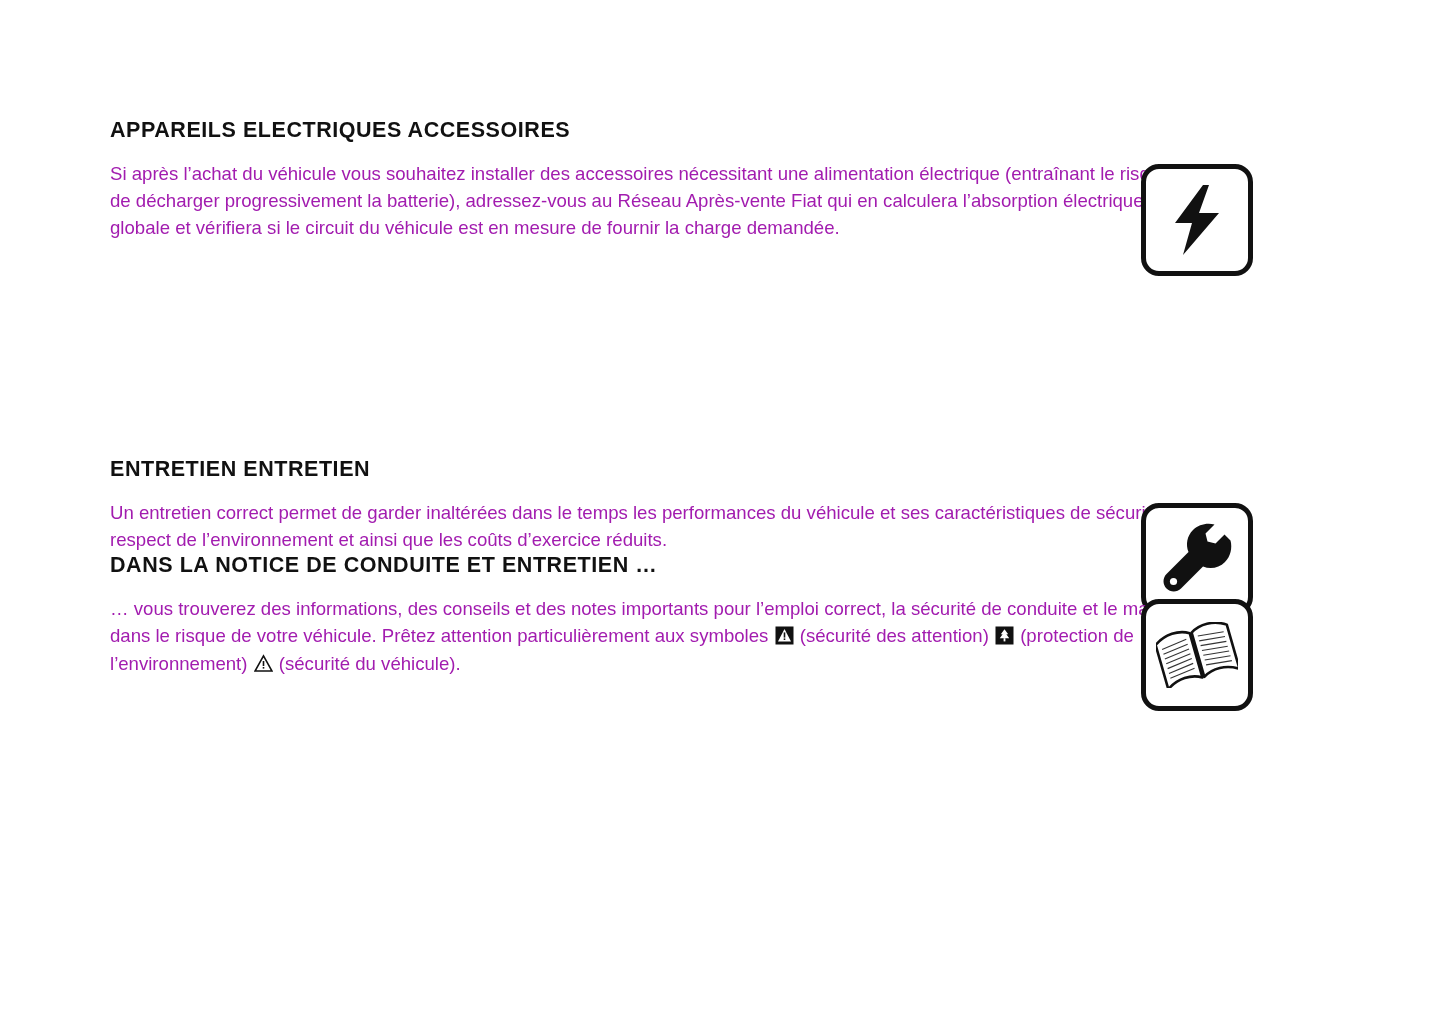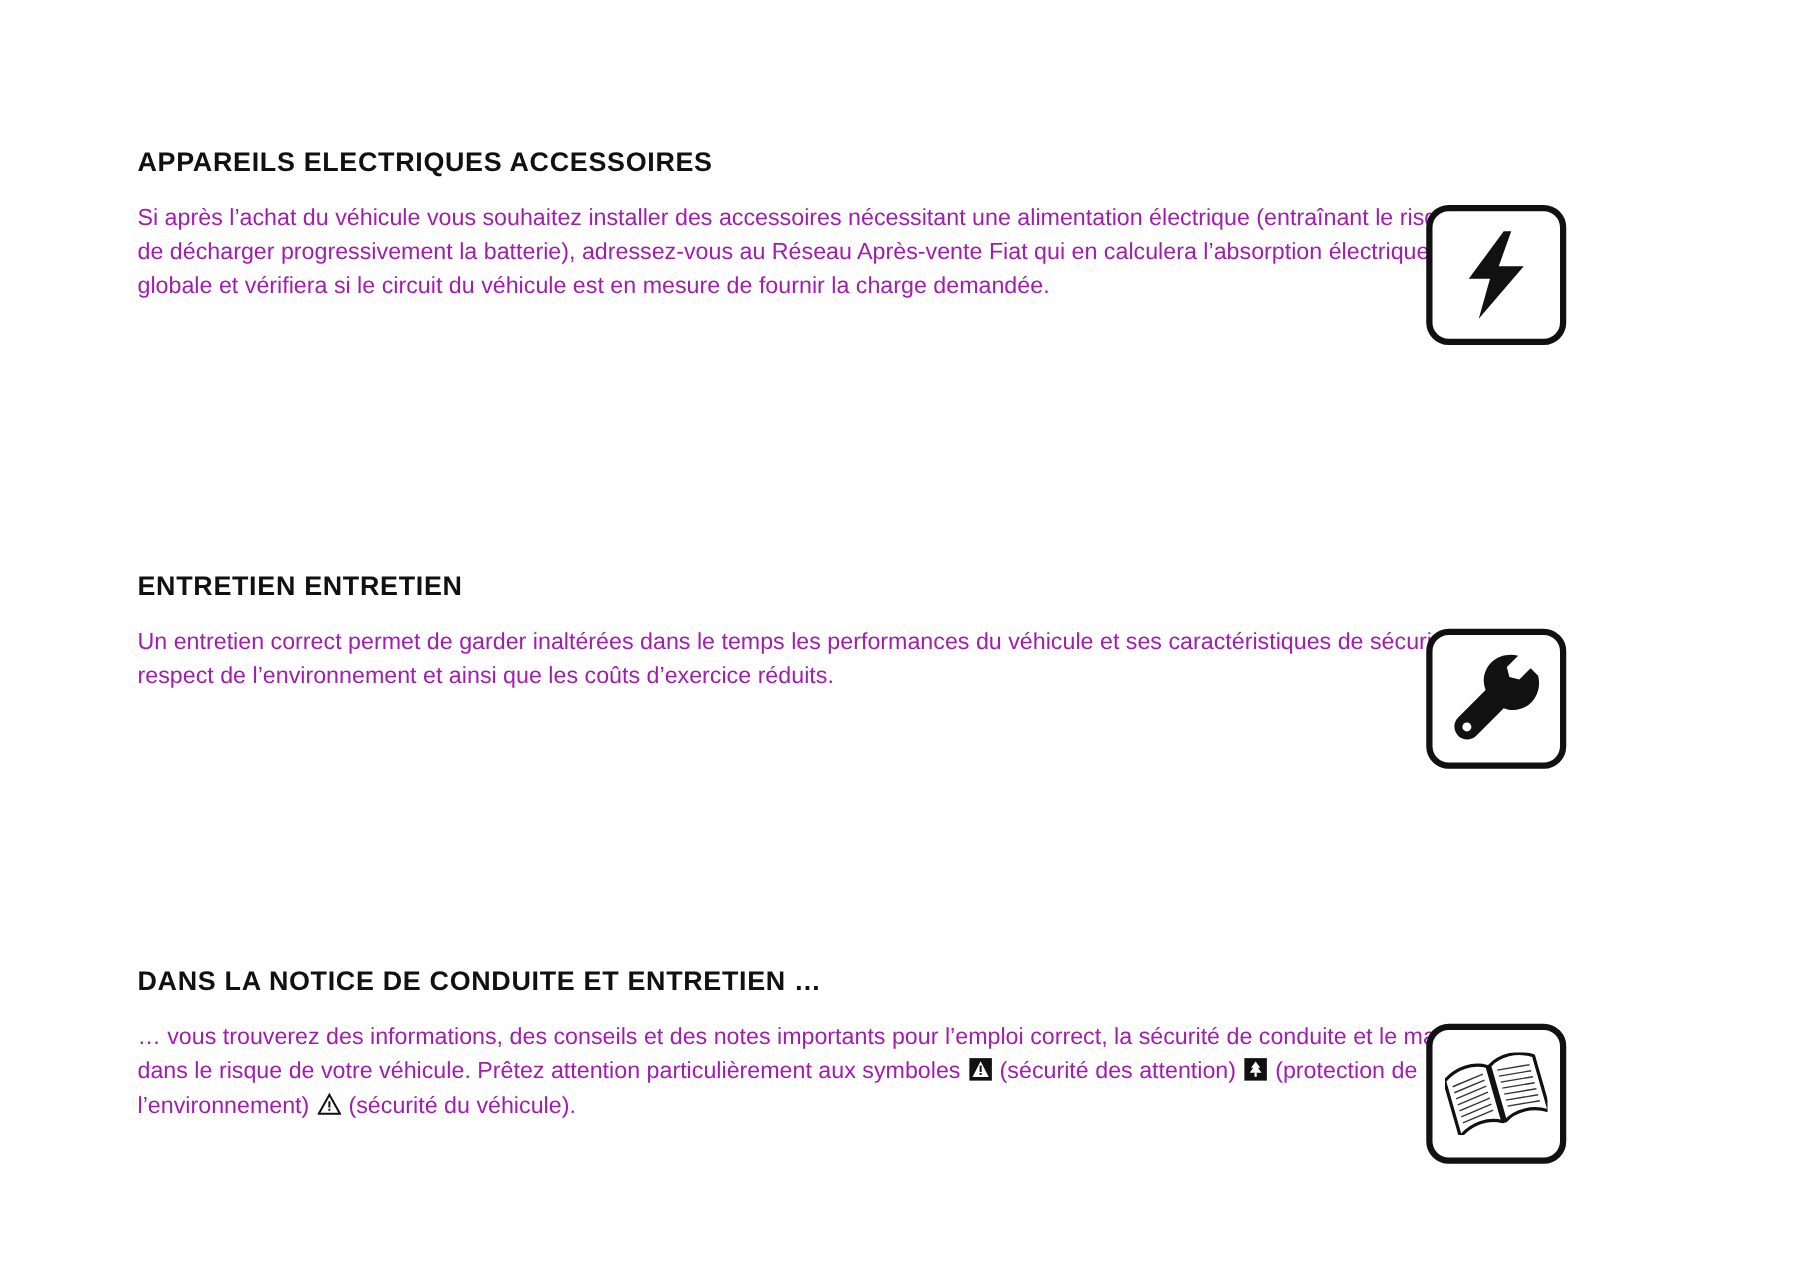--- a/index.html
+++ b/index.html
@@ -37,21 +37,21 @@
     font-size: 18.6px;
     line-height: 1.47;
     color: #a21caf;
     margin: 0;
     max-width: 1085px;
     text-align: left;
   }
   
   #sec-electrical { margin-top: 0px; }
   #sec-maintenance { margin-top: 215px; }
-  #sec-manual { margin-top: 220px; }
+  #sec-manual { }
 
   
   .icon-box {
     position: absolute;
     width: 112px;
     height: 112px;
     border: 5px solid #111111;
     border-radius: 18px;
     background: #ffffff;
     box-sizing: border-box;

